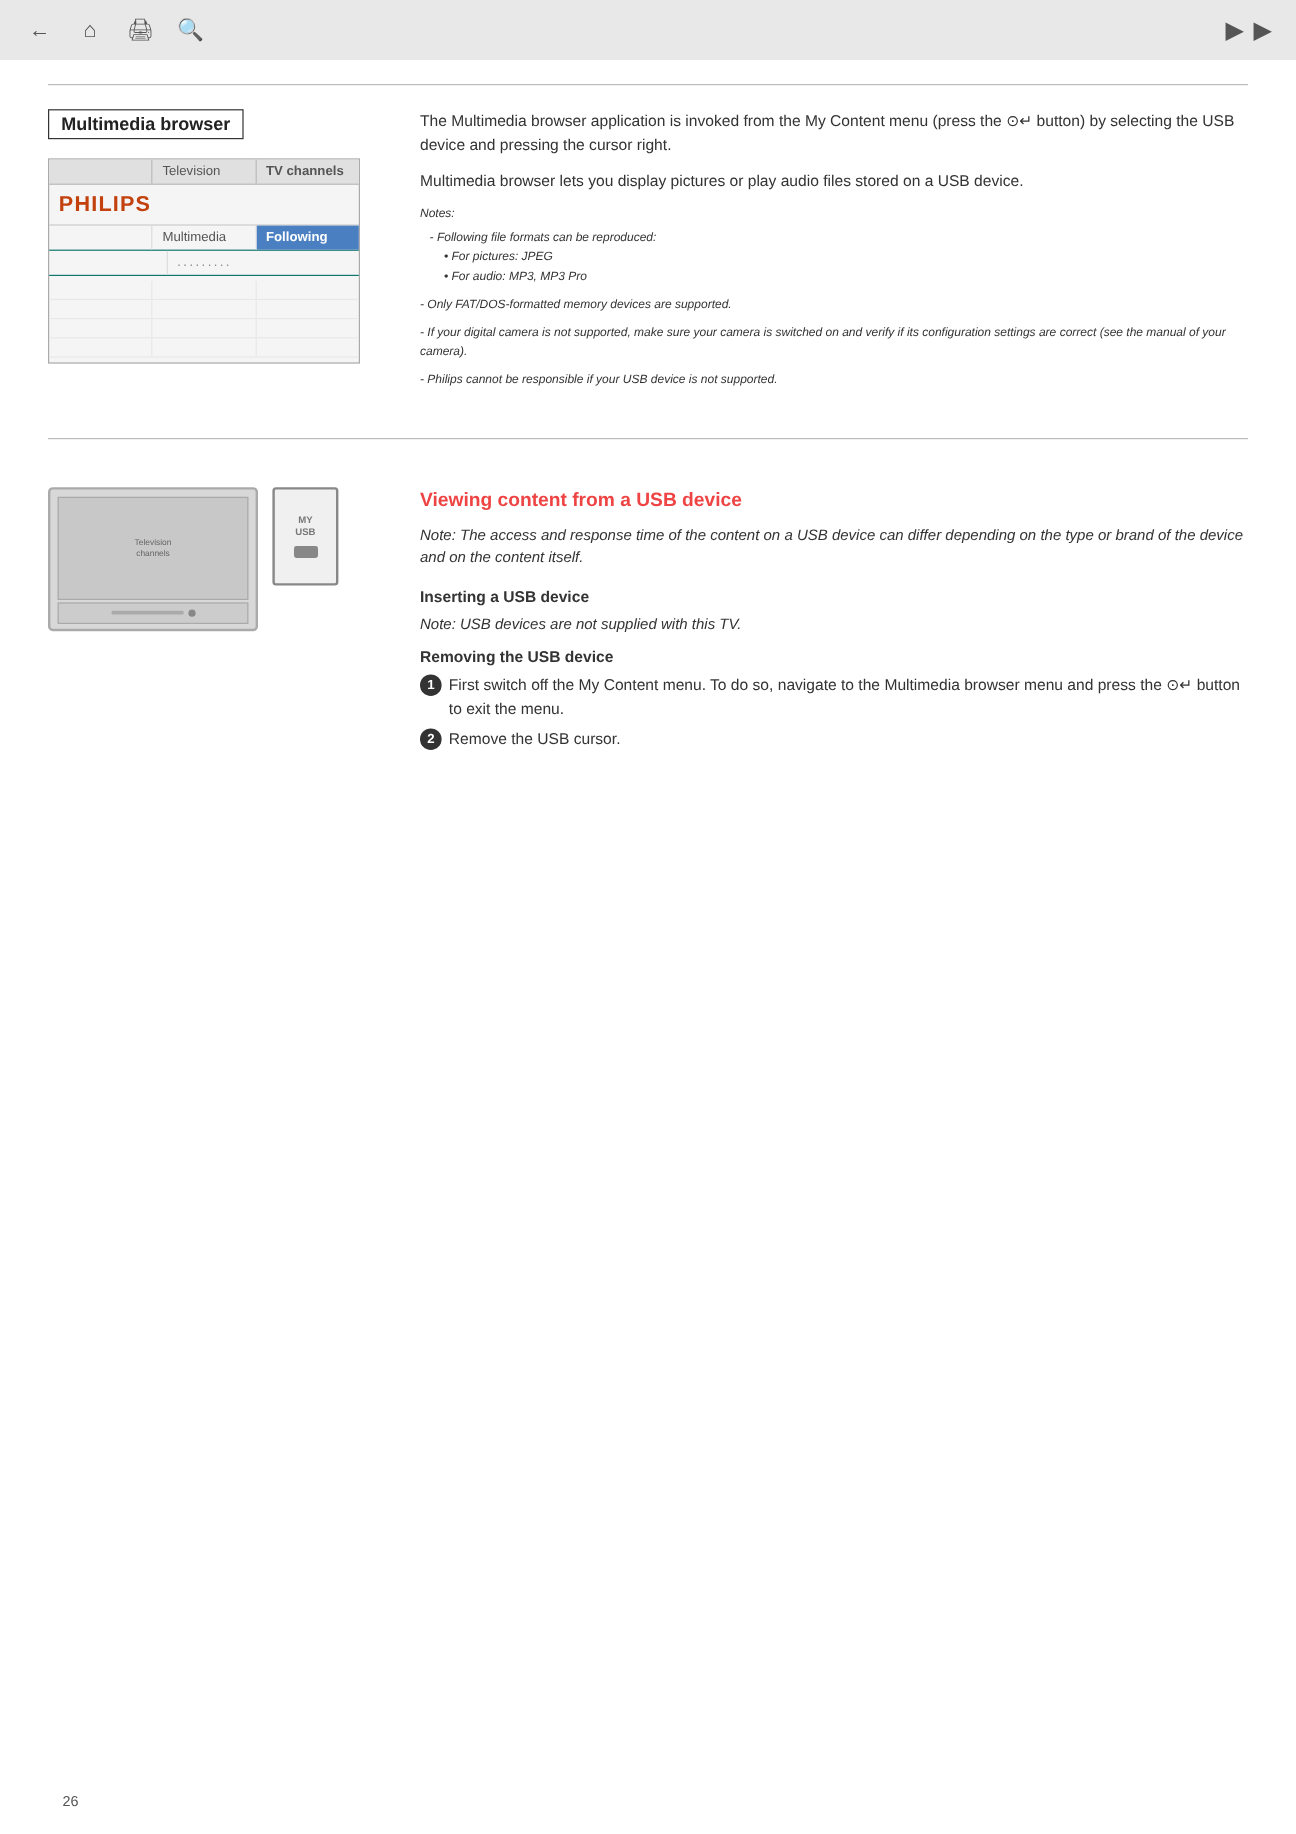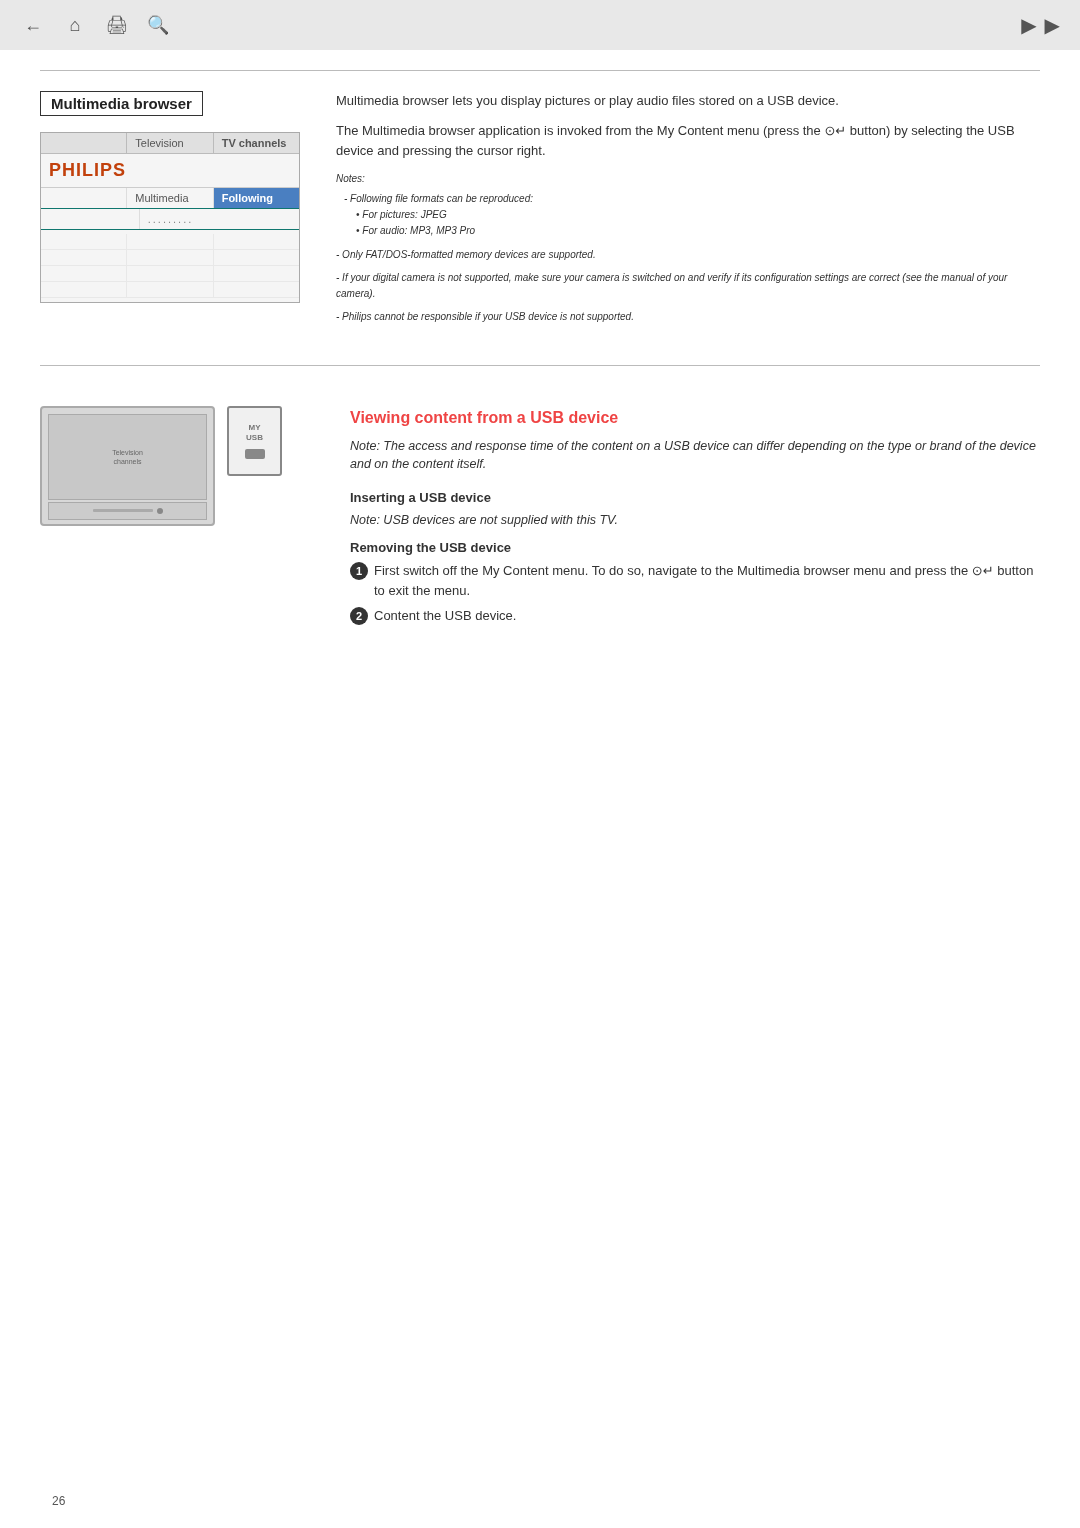--- a/index.html
+++ b/index.html
@@ -56,21 +56,21 @@
     
     .section-divider {
       border: none;
       border-top: 1px solid #bbb;
       margin: 0 0 20px 0;
     }
 
     
     .section1 {
       display: flex;
-      gap: 16px;
+      gap: 30px;
       margin-bottom: 40px;
     }
     .section1-left {
       flex: 0 0 280px;
     }
     .section1-right {
       flex: 1;
       font-size: 13px;
       line-height: 1.55;
       color: #333;
@@ -252,21 +252,21 @@
     .tv-dot {
       width: 6px;
       height: 6px;
       background: #888;
       border-radius: 50%;
     }
 
     
     .usb-icon-box {
       width: 55px;
-      height: 70px;
+      height: 82px;
       border: 2px solid #888;
       border-radius: 3px;
       display: flex;
       flex-direction: column;
       align-items: center;
       justify-content: center;
       background: #f0f0f0;
       position: relative;
     }
     .usb-icon-text {
@@ -405,22 +405,22 @@
           <div class="tv-empty-row">
             <div class="tv-empty-cell"></div>
             <div class="tv-empty-cell"></div>
             <div class="tv-empty-cell"></div>
           </div>
         </div>
       </div>
     </div>
 
     <div class="section1-right">
+      <p class="intro-text">The Multimedia browser application is invoked from the My Content menu (press the ⊙↵ button) by selecting the USB device and pressing the cursor right.</p>
       <p class="intro-text">Multimedia browser lets you display pictures or play audio files stored on a USB device.</p>
-      <p class="intro-text">The Multimedia browser application is invoked from the My Content menu (press the ⊙↵ button) by selecting the USB device and pressing the cursor right.</p>
 
       <div class="notes-section">
         <p class="notes-label">Notes:</p>
         <p class="note-item">- Following file formats can be reproduced:</p>
         <p class="note-bullet">• For pictures: JPEG</p>
         <p class="note-bullet">• For audio: MP3, MP3 Pro</p>
         <p class="note-dash">- Only FAT/DOS-formatted memory devices are supported.</p>
         <p class="note-dash">- If your digital camera is not supported, make sure your camera is switched on and verify if its configuration settings are correct (see the manual of your camera).</p>
         <p class="note-dash">- Philips cannot be responsible if your USB device is not supported.</p>
       </div>
@@ -467,21 +467,21 @@
 
         <p class="subsection-title">Removing the USB device</p>
 
         <div class="numbered-item">
           <span class="num-circle">1</span>
           <span>First switch off the My Content menu. To do so, navigate to the Multimedia browser menu and press the ⊙↵ button to exit the menu.</span>
         </div>
 
         <div class="numbered-item">
           <span class="num-circle">2</span>
-          <span>Content the USB device.</span>
+          <span>Remove the USB cursor.</span>
         </div>
       </div>
 
     </div>
   </div>
 
 </div>
 
 <div class="page-number">26</div>
 

